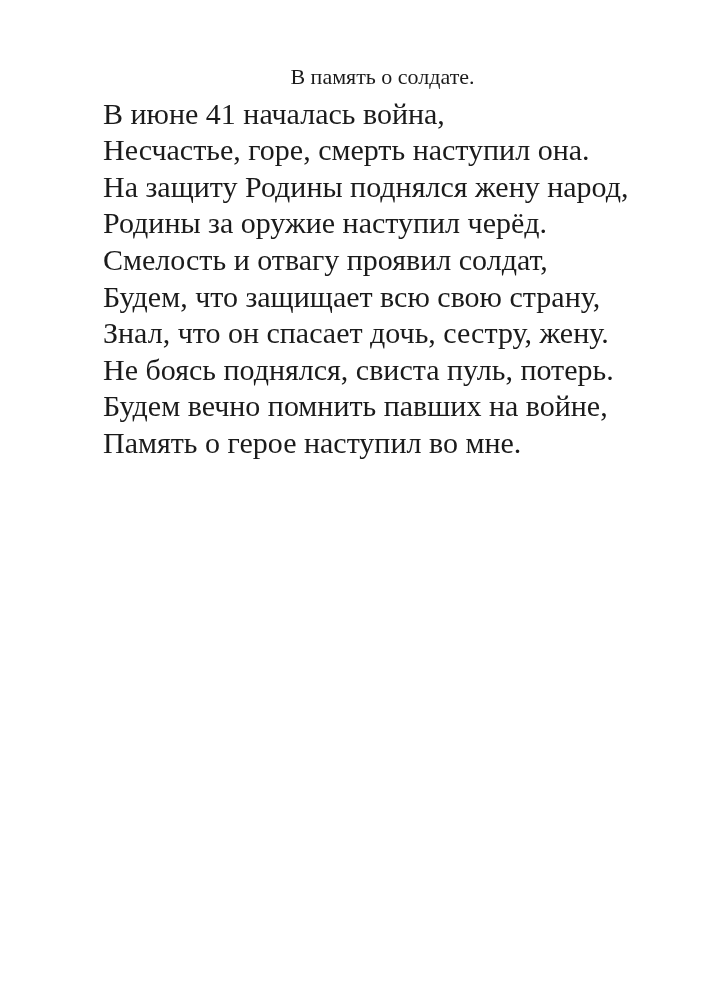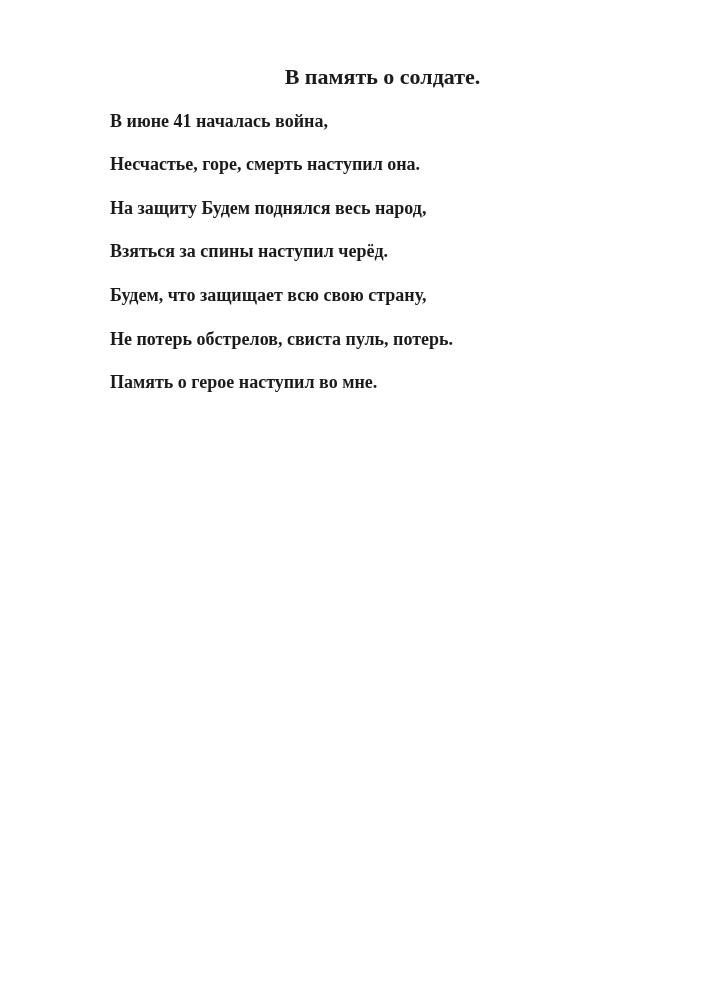--- a/index.html
+++ b/index.html
@@ -13,41 +13,44 @@
     height: 1000px;
     background: #ffffff;
     box-sizing: border-box;
     padding: 59px 95px 0 103px;
     font-family: "Liberation Serif", "DejaVu Serif", serif;
     color: #1b1b1b;
     overflow: hidden;
   }
   .title {
     font-size: 22px;
-    font-weight: bold;
+    font-weight: normal;
     text-align: center;
     margin: 0 0 0 50px; 
     line-height: 36.6px;
     white-space: nowrap;
   }
   .line {
-    font-size: 18px;
-    font-weight: bold;
-    margin: 7px;
+    font-size: 30px;
+    font-weight: normal;
+    margin: 0;
     line-height: 36.6px;
     white-space: nowrap;
   }
 </style>
 </head>
 <body>
 
 <div class="page">
   <h1 class="title">В память о солдате.</h1>
   <div id="poem-lines">
       <p class="line">В июне 41 началась война,</p>
       <p class="line">Несчастье, горе, смерть наступил она.</p>
-      <p class="line">На защиту Будем поднялся весь народ,</p>
-      <p class="line">Взяться за спины наступил черёд.</p>
+      <p class="line">На защиту Родины поднялся жену народ,</p>
+      <p class="line">Родины за оружие наступил черёд.</p>
+      <p class="line">Смелость и отвагу проявил солдат,</p>
       <p class="line">Будем, что защищает всю свою страну,</p>
-      <p class="line">Не потерь обстрелов, свиста пуль, потерь.</p>
+      <p class="line">Знал, что он спасает дочь, сестру, жену.</p>
+      <p class="line">Не боясь поднялся, свиста пуль, потерь.</p>
+      <p class="line">Будем вечно помнить павших на войне,</p>
       <p class="line">Память о герое наступил во мне.</p>
     </div>
 </div>
 
 </body></html>

